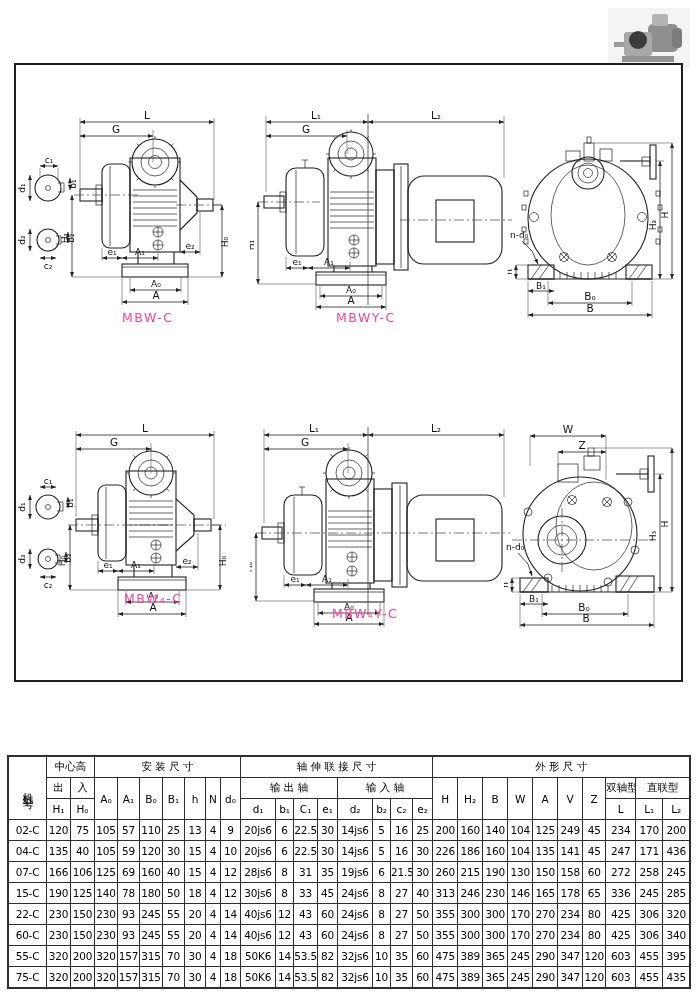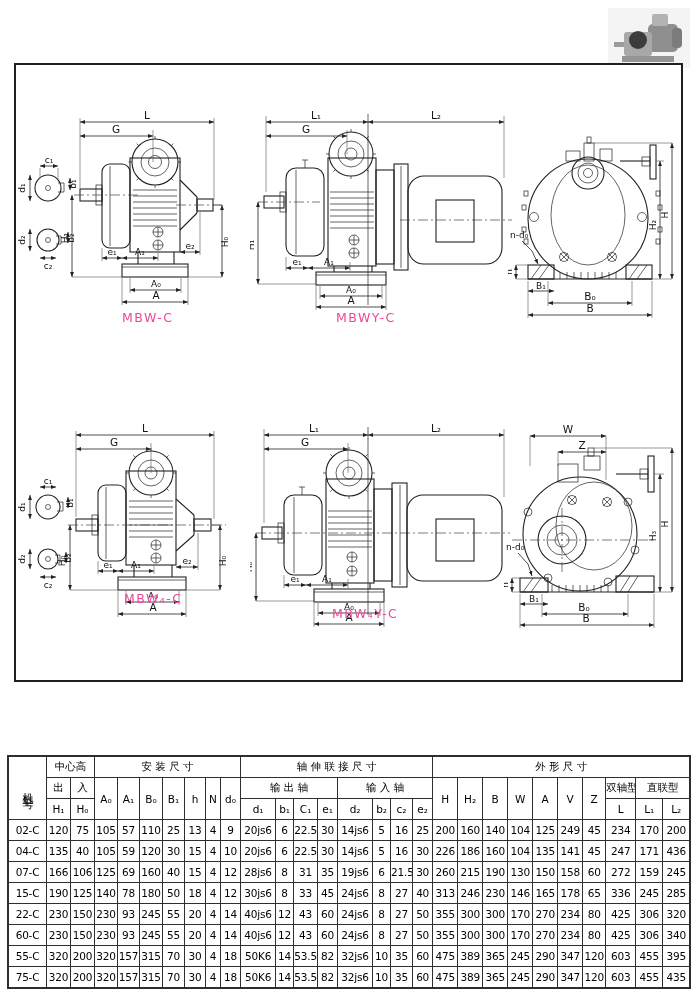--- a/index.html
+++ b/index.html
@@ -644,21 +644,21 @@
           <td>21.5</td>
           <td>30</td>
           <td>260</td>
           <td>215</td>
           <td>190</td>
           <td>130</td>
           <td>150</td>
           <td>158</td>
           <td>60</td>
           <td>272</td>
-          <td>159</td>
+          <td>258</td>
           <td>245</td>
         </tr>
         <tr>
           <td>15-C</td>
           <td>190</td>
           <td>125</td>
           <td>140</td>
           <td>78</td>
           <td>180</td>
           <td>50</td>

